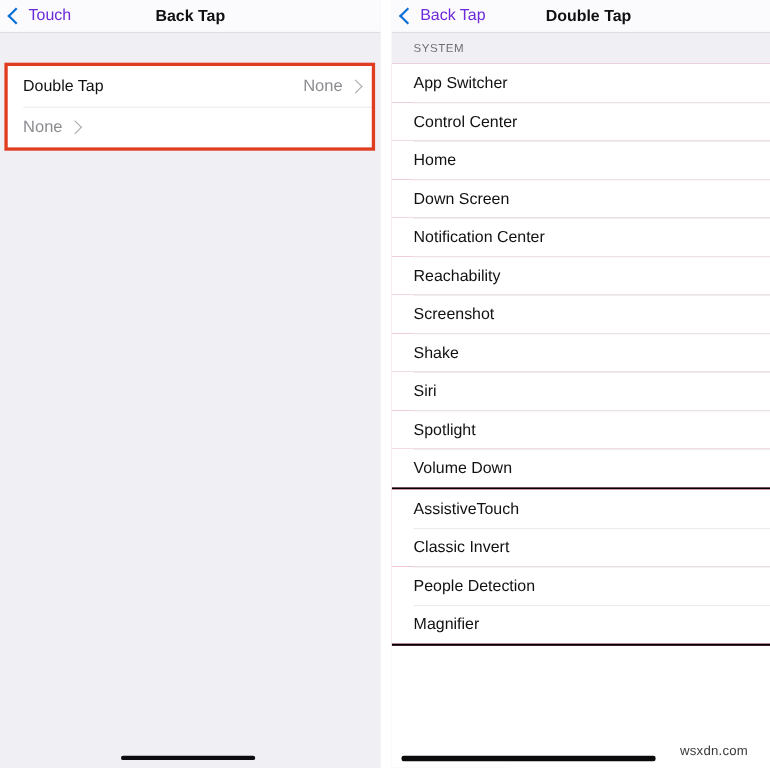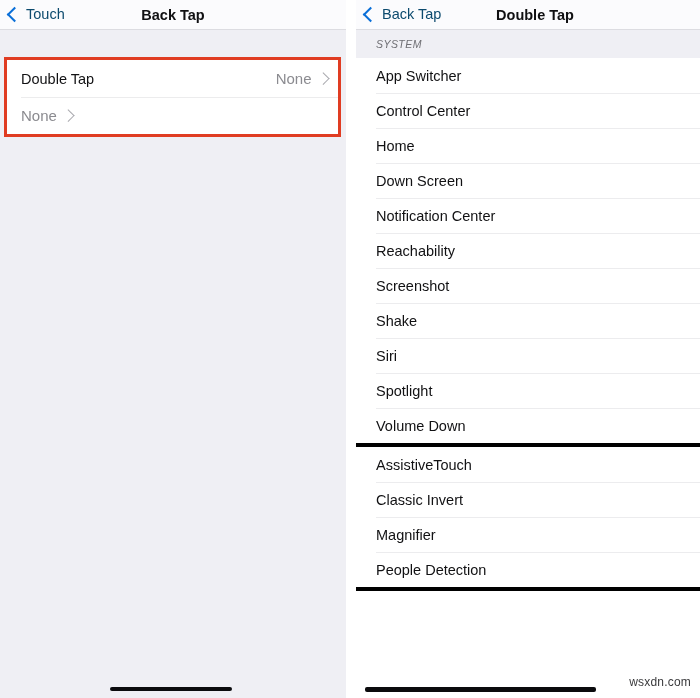--- a/index.html
+++ b/index.html
@@ -52,21 +52,21 @@
     border-bottom: 1px solid #dcdce1;
     display: flex;
     align-items: center;
     box-sizing: border-box;
   }
   .nav-back {
     display: flex;
     align-items: center;
     gap: 4px;
     margin-left: 9px;
-    color: #0c4a6e;
+    color: #6d28d9;
     font-size: 14.5px;
     line-height: 1;
     cursor: pointer;
     white-space: nowrap;
   }
   .chev-left {
     display: inline-block;
     width: 9px;
     height: 9px;
     border-left: 2.3px solid #0a6fd8;
@@ -172,21 +172,20 @@
   .section-header {
     height: 28px;
     background: #efeff4;
     display: flex;
     align-items: center;
     padding-left: 20px;
     box-sizing: border-box;
     font-size: 10.5px;
     letter-spacing: 0.45px;
     color: #6e6e73;
-    font-style: italic;
   }
   .list-row {
     position: relative;
     height: 35px;
     display: flex;
     align-items: center;
     padding-left: 20px;
     box-sizing: border-box;
     background: #ffffff;
     font-size: 14.5px;
@@ -197,38 +196,38 @@
     content: "";
     position: absolute;
     left: 20px;
     right: 0;
     top: 0;
     height: 1px;
     background: #ececee;
   }
   .list-group {
     background: #be185d;
-    border-bottom: 4px solid #000000;
+    border-bottom: 2px solid #000000;
   }
 
   
   .redaction-bar {
     position: absolute;
     left: 365px;
     top: 687px;
     width: 231px;
     height: 5px;
     background: #0b0b0d;
     border-radius: 2px;
     z-index: 20;
   }
 
   .watermark {
     position: absolute;
-    right: 9px;
+    right: 20px;
     bottom: 9px;
     font-size: 12px;
     color: #3a3a3c;
     letter-spacing: 0.2px;
     z-index: 25;
   }
 </style>
 </head>
 <body>
 
@@ -292,22 +291,22 @@
         <div class="list-row">Screenshot</div>
         <div class="list-row">Shake</div>
         <div class="list-row">Siri</div>
         <div class="list-row">Spotlight</div>
         <div class="list-row">Volume Down</div>
       </div>
 
       <div class="list-group">
         <div class="list-row">AssistiveTouch</div>
         <div class="list-row">Classic Invert</div>
+        <div class="list-row">People Detection</div>
         <div class="list-row">Magnifier</div>
-        <div class="list-row">People Detection</div>
       </div>
 
     </div>
   </div>
 
 </div>
 
 <div class="redaction-bar"></div>
 <div class="watermark">wsxdn.com</div>
 

